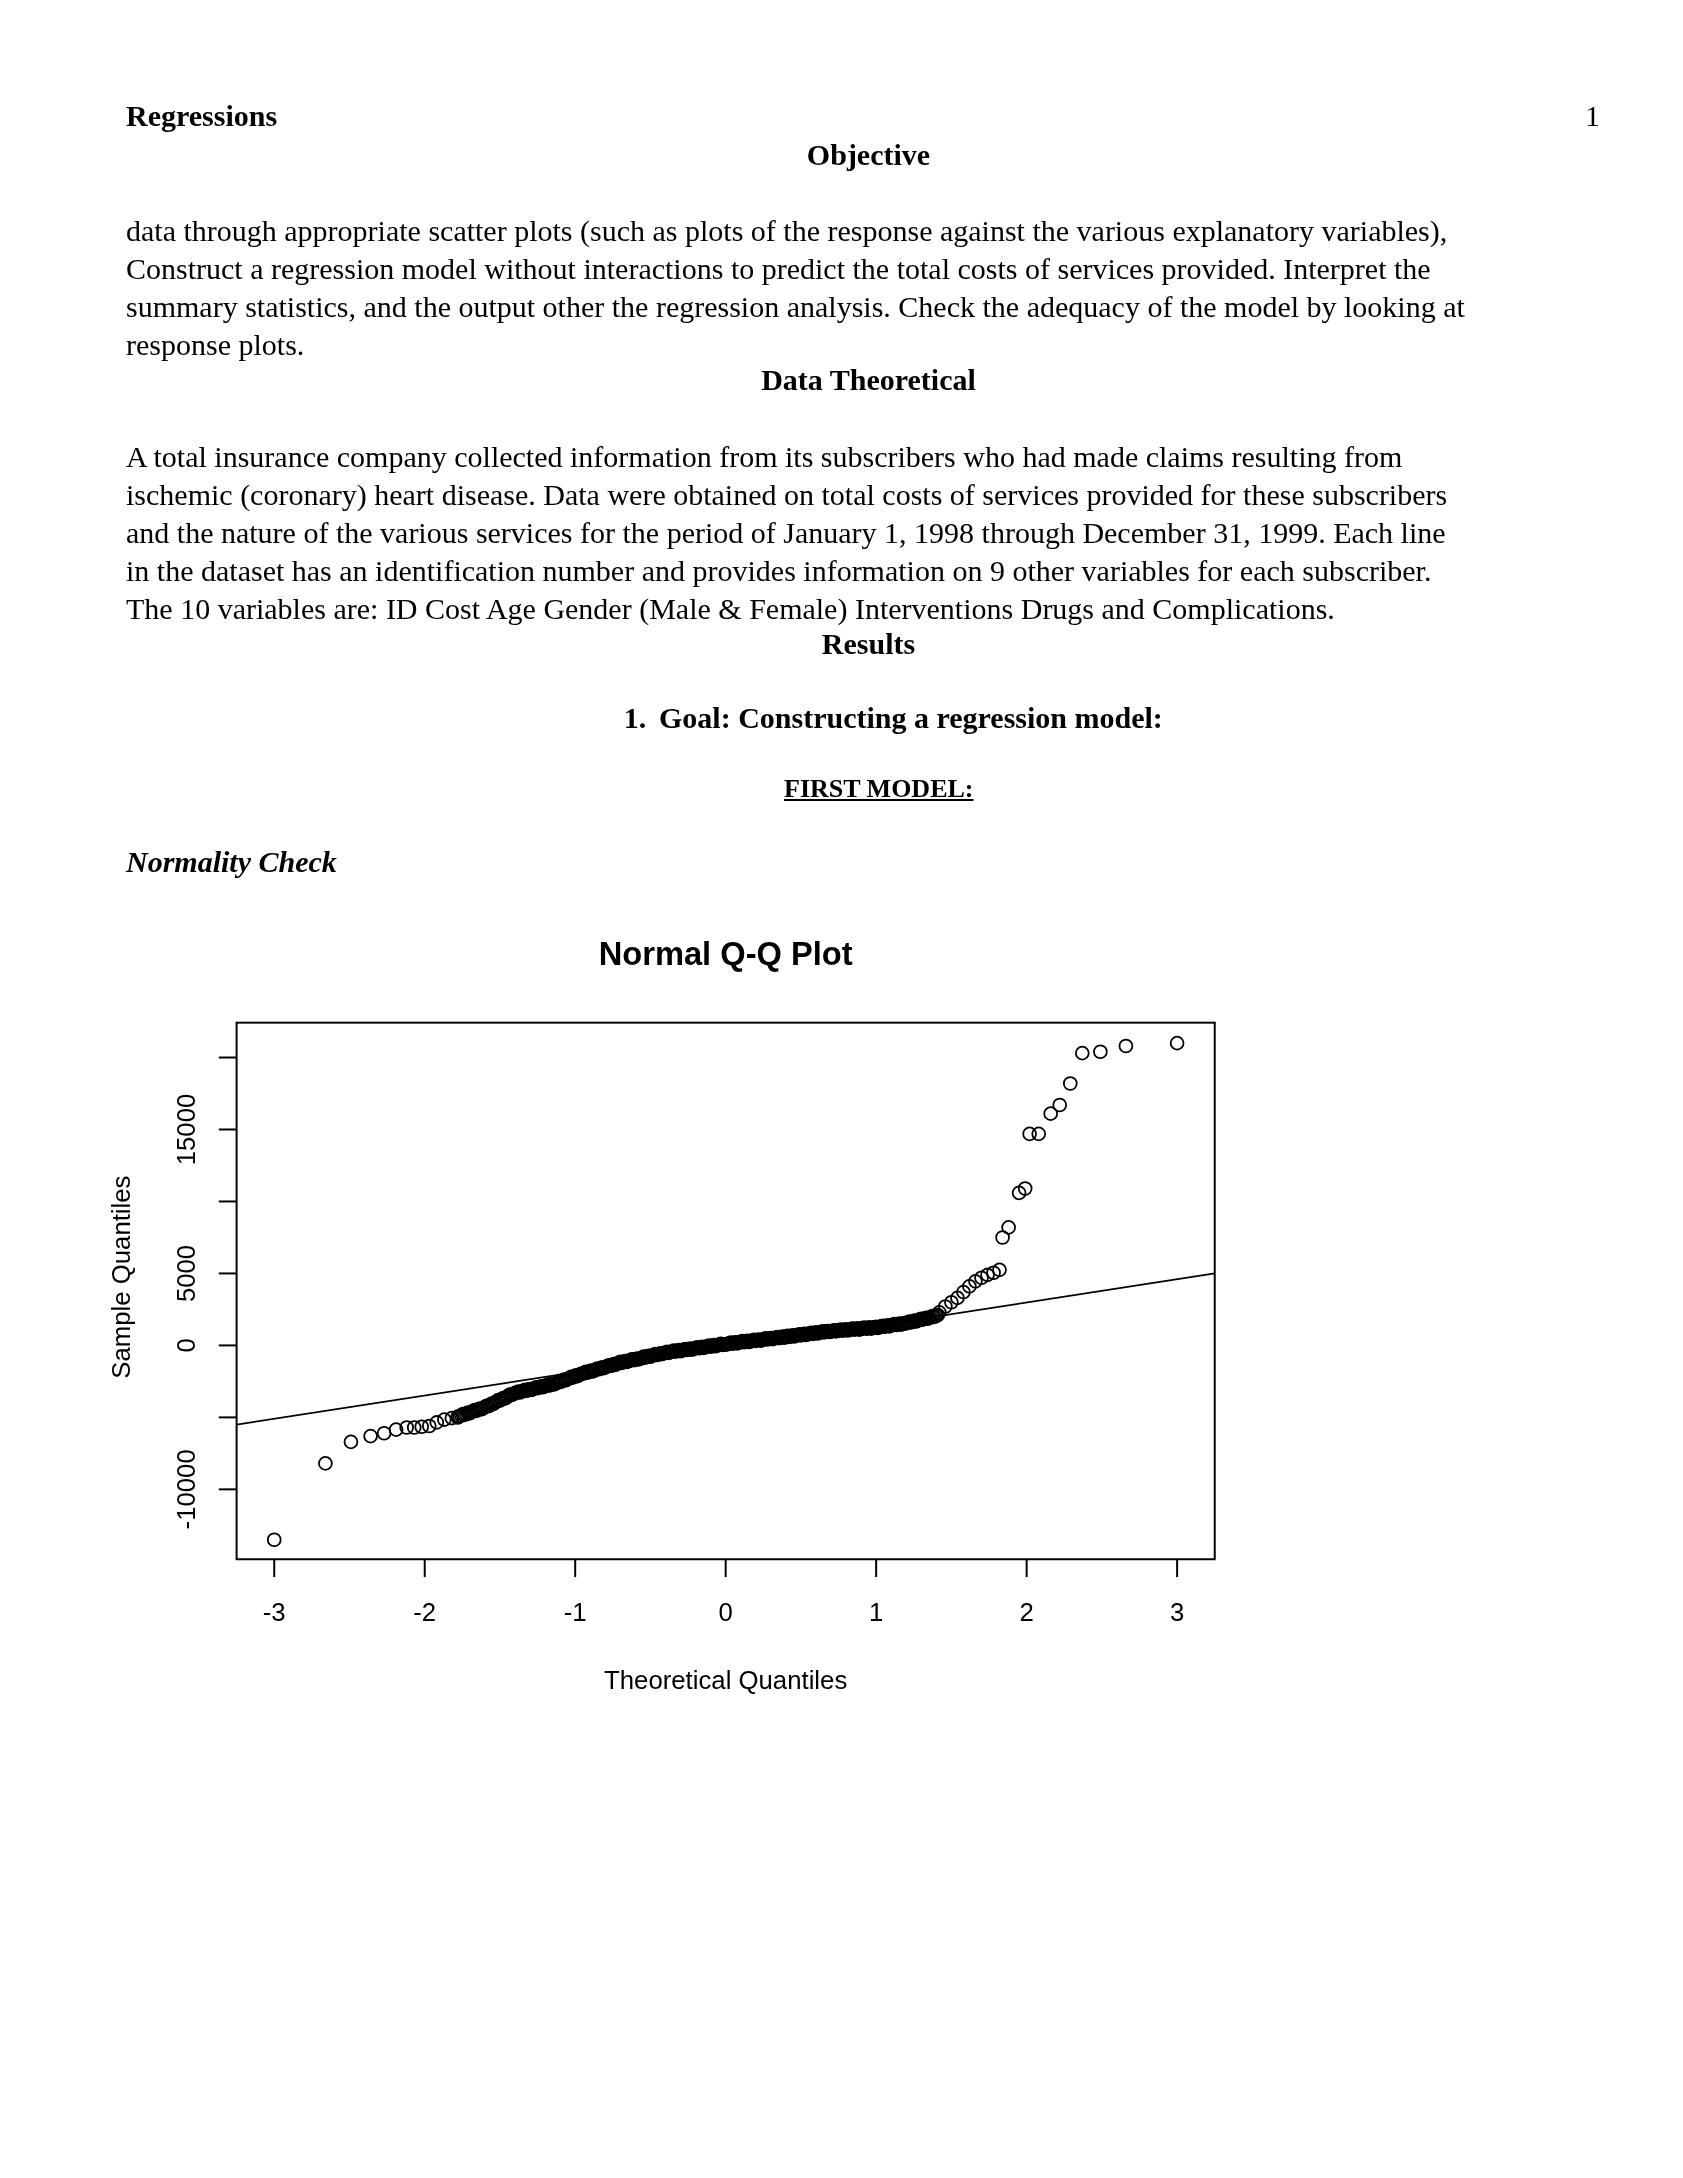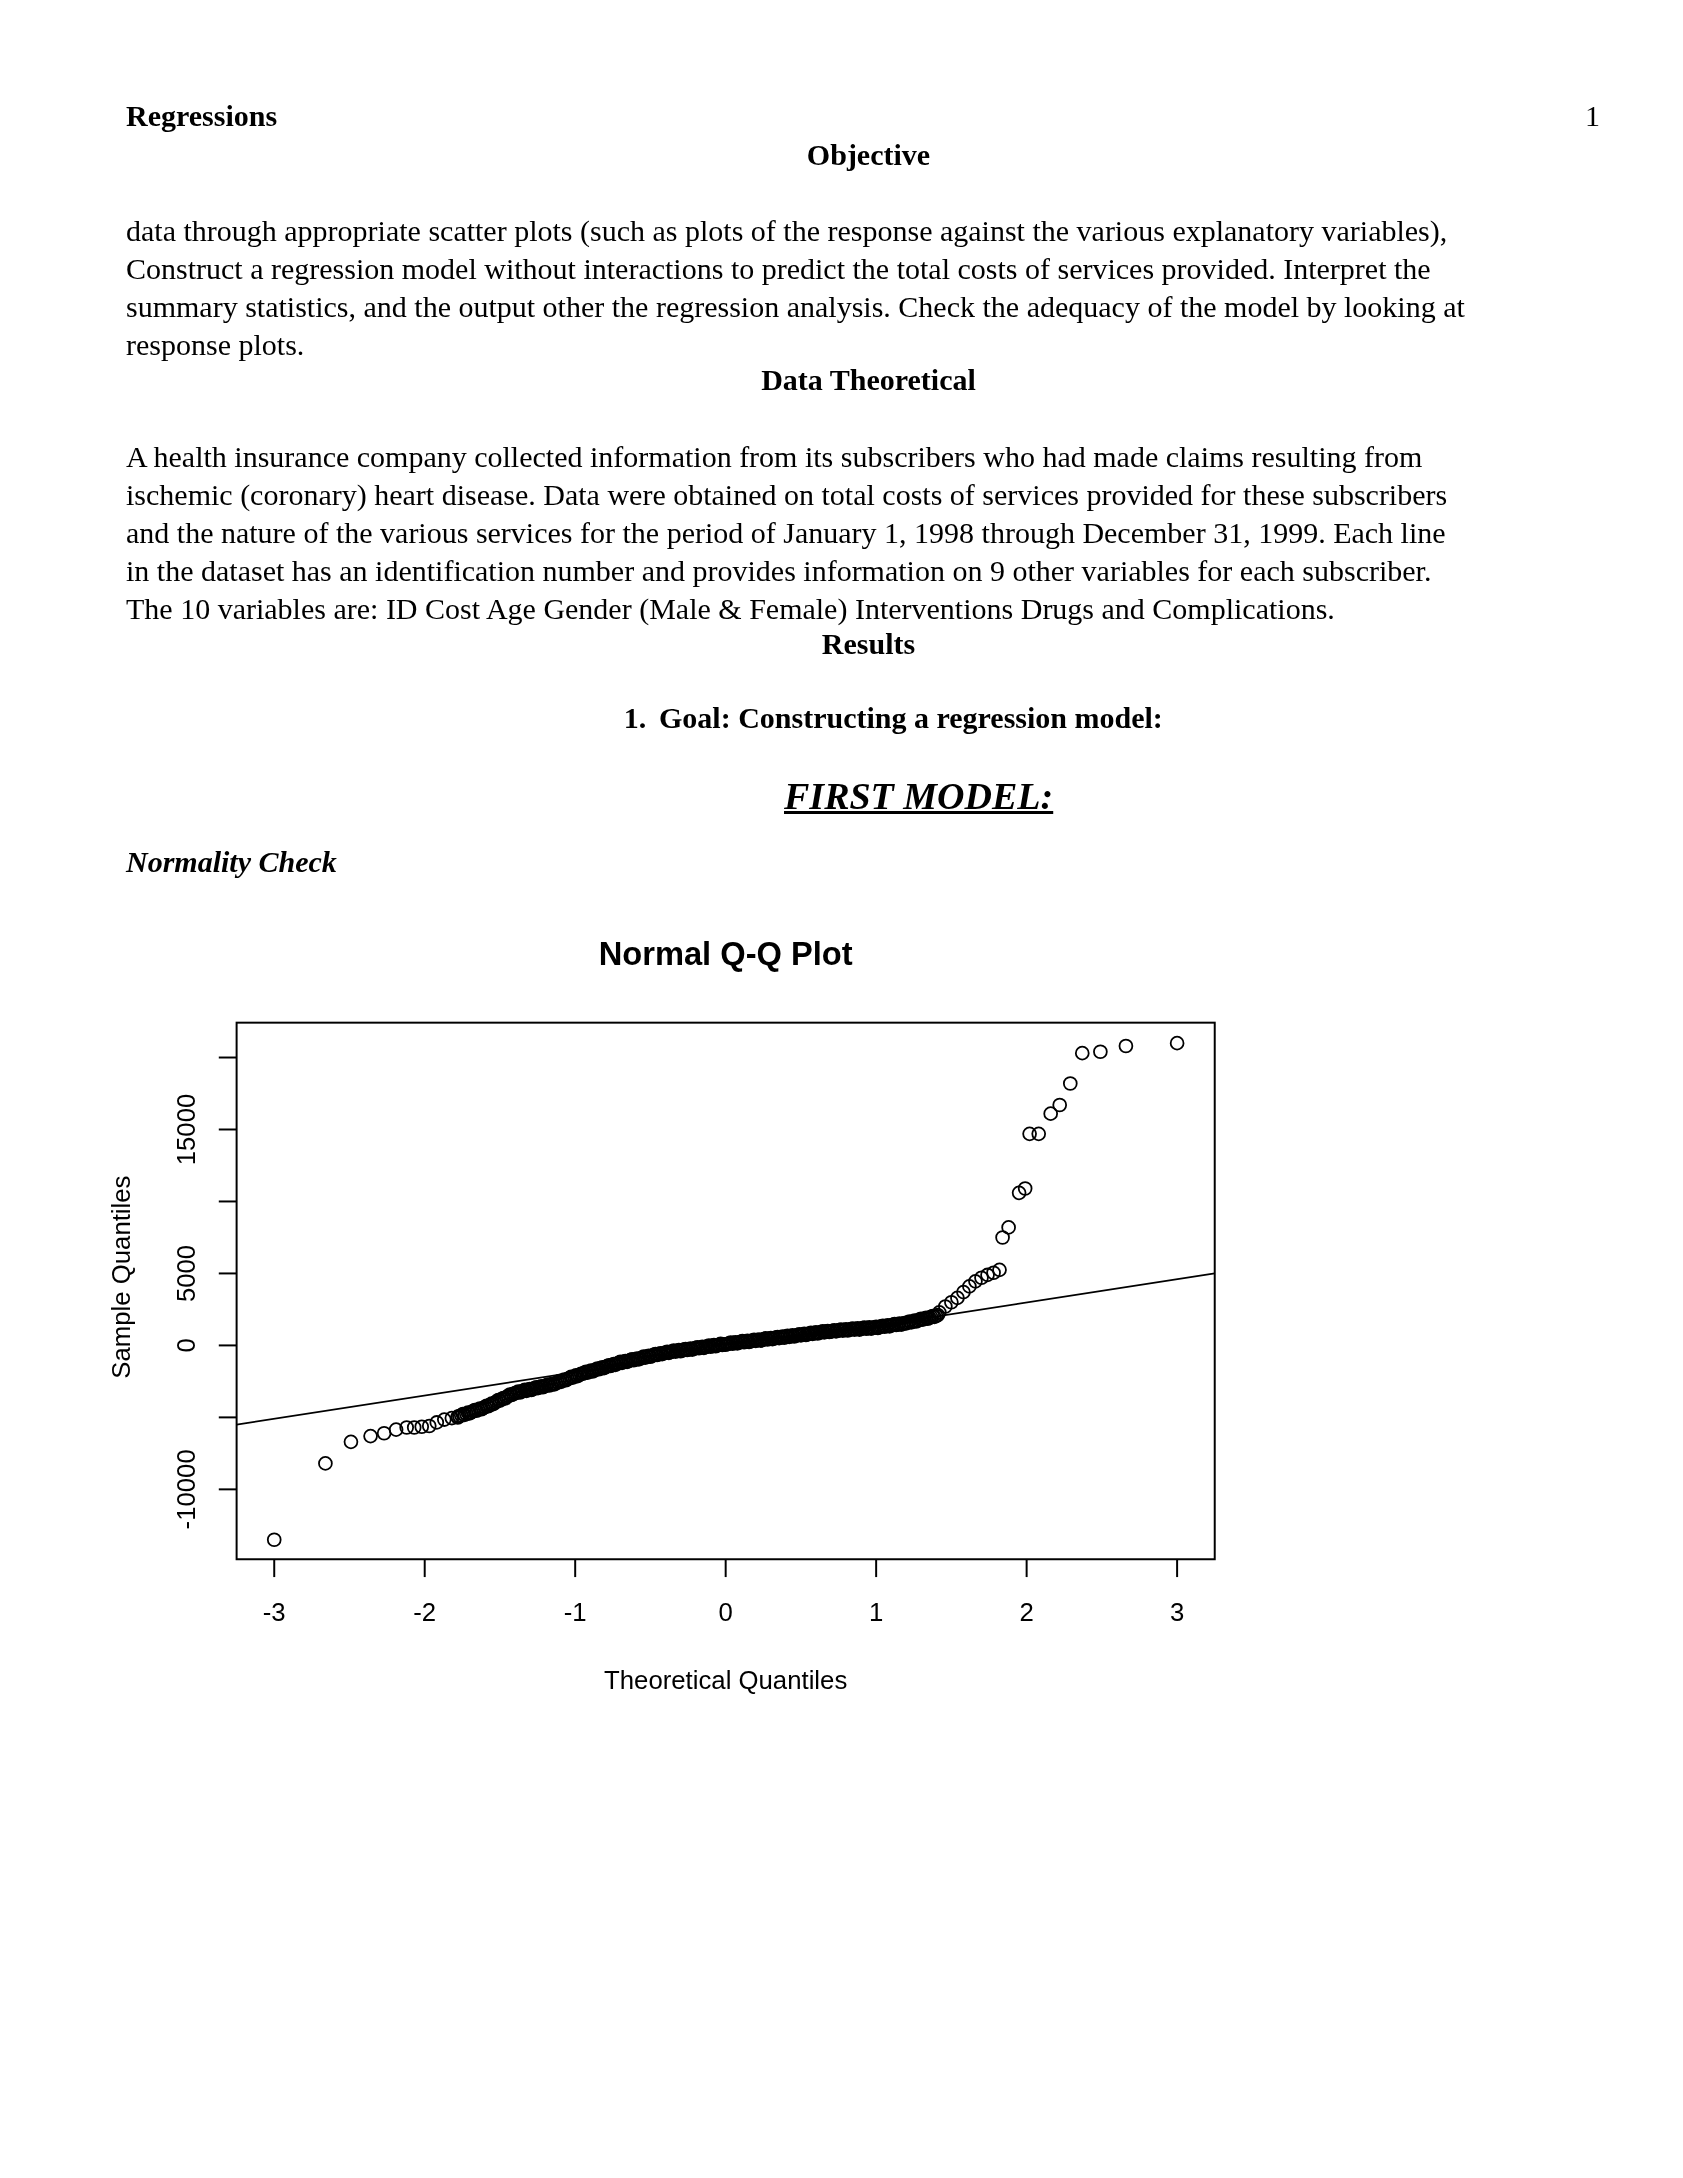--- a/index.html
+++ b/index.html
@@ -6,21 +6,21 @@
   body { width: 1683px; height: 2178px; position: relative; overflow: hidden; color: #000; }
   .serif { font-family: "Liberation Serif", "DejaVu Serif", serif; margin-left: 27px; }
   .abs { position: absolute; }
   .running-head { left: 99px; top: 99px; font-size: 30px; font-weight: bold; }
   .page-num { left: 1558px; top: 99px; font-size: 30px; }
   .heading { left: 0; width: 1683px; text-align: center; font-size: 30px; font-weight: bold; }
   .para { left: 99px; width: 1475px; font-size: 30px; line-height: 38px; }
   .para .ln { display: block; white-space: nowrap; }
   .goal { left: 584px; font-size: 30px; font-weight: bold; white-space: nowrap; text-align: center; }
   .goal .num { display: inline-block; width: 48px; }
-  .first-model { left: 757px; font-size: 38px; font-weight: bold; font-style: italic; text-decoration: underline; white-space: nowrap; }
+  .first-model { left: 757px; font-size: 26px; font-weight: bold; text-decoration: underline; white-space: nowrap; }
   .subhead { left: 99px; font-size: 30px; font-weight: bold; font-style: italic; }
   svg.chart { position: absolute; left: 0; top: 0; }
   .sans { font-family: "Liberation Sans", "DejaVu Sans", sans-serif; }
 </style>
 </head>
 <body>
 
 <div class="abs serif running-head">Regressions</div>
 <div class="abs serif page-num">1</div>
 
@@ -29,21 +29,21 @@
 <div class="abs serif para" style="top:212px;">
   <span class="ln">data through appropriate scatter plots (such as plots of the response against the various explanatory variables),</span>
   <span class="ln">Construct a regression model without interactions to predict the total costs of services provided. Interpret the</span>
   <span class="ln">summary statistics, and the output other the regression analysis. Check the adequacy of the model by looking at</span>
   <span class="ln">response plots.</span>
 </div>
 
 <div class="abs serif heading" style="top:363px;">Data Theoretical</div>
 
 <div class="abs serif para" style="top:438px;">
-  <span class="ln">A health insurance company collected information from its subscribers who had made claims resulting from</span>
+  <span class="ln">A total insurance company collected information from its subscribers who had made claims resulting from</span>
   <span class="ln">ischemic (coronary) heart disease. Data were obtained on total costs of services provided for these subscribers</span>
   <span class="ln">and the nature of the various services for the period of January 1, 1998 through December 31, 1999. Each line</span>
   <span class="ln">in the dataset has an identification number and provides information on 9 other variables for each subscriber.</span>
   <span class="ln">The 10 variables are: ID Cost Age Gender (Male &amp; Female) Interventions Drugs and Complications.</span>
 </div>
 
 <div class="abs serif heading" style="top:627px;">Results</div>
 
 <div class="abs serif goal" style="top:701px;">
   <span class="num">1.</span><span>Goal: Constructing a regression model:</span>

